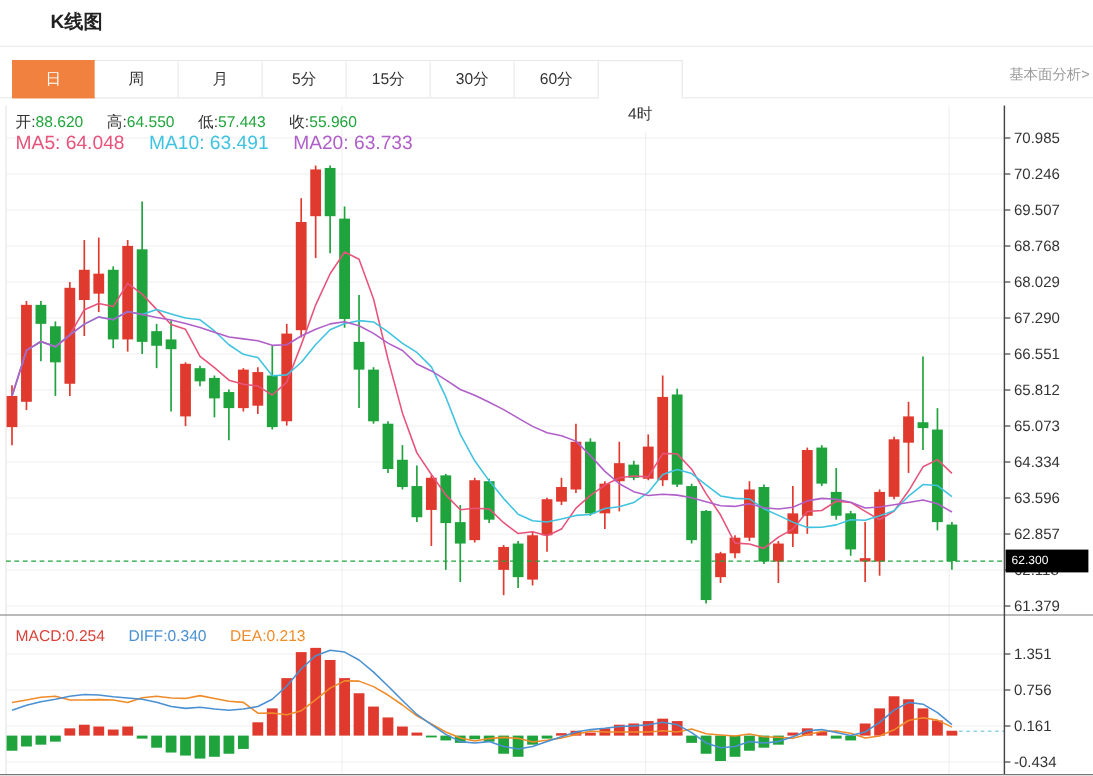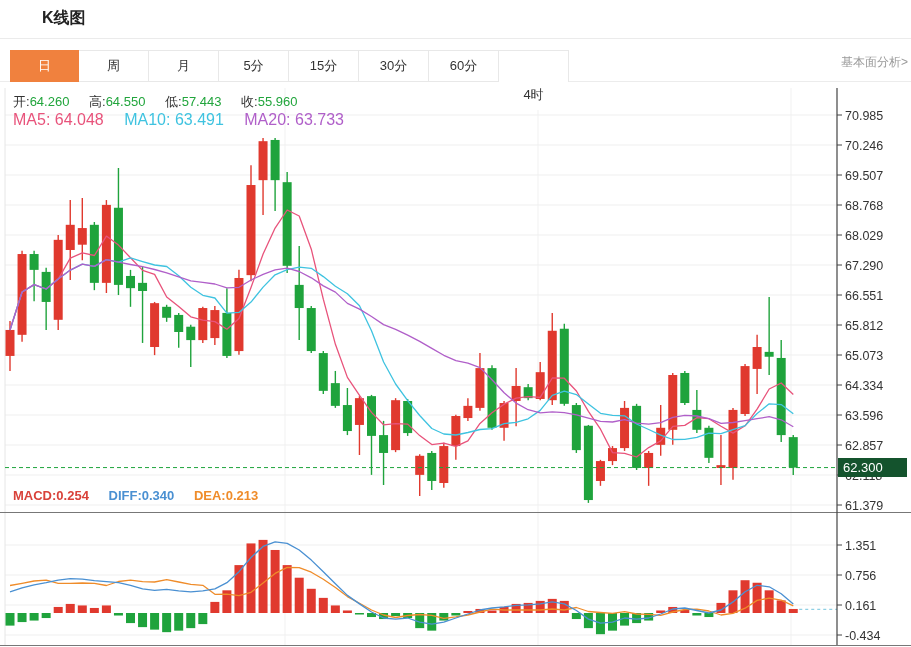--- a/index.html
+++ b/index.html
@@ -17,26 +17,26 @@
   .tab.active{background:#f0813e;color:#fff;margin:-1px 0 -1px -1px;height:32px;line-height:32px;border-right:none;}
   .tabline{position:absolute;left:0;top:81px;width:911px;border-top:1px solid #ececec;z-index:2;}
   svg#chart{position:absolute;left:0;top:0;z-index:1;}
   .ohlc-row{position:absolute;left:13px;top:93px;z-index:3;font-size:13px;white-space:nowrap;}
   .ohlc-row .lb{color:#333;}
   .ohlc-row .vl{color:#21a53c;margin-right:16px;}
   .ma-row{position:absolute;left:13px;top:111px;z-index:3;font-size:16px;white-space:nowrap;}
   .ma-row .m5{color:#e8537b;margin-right:16px;}
   .ma-row .m10{color:#3fc3e0;margin-right:16px;}
   .ma-row .m20{color:#b05fc9;}
-  .macd-row{position:absolute;left:13px;top:488px;z-index:3;font-size:13px;white-space:nowrap;font-weight:bold;}
+  .macd-row{position:absolute;left:13px;top:522px;z-index:3;font-size:13px;white-space:nowrap;}
   .macd-row .mm{color:#d9423a;margin-right:16px;}
   .macd-row .md{color:#4a90d2;margin-right:16px;}
   .macd-row .me{color:#ef8c2a;}
   .price-badge{position:absolute;left:838px;top:458px;width:69px;height:19px;z-index:4;
-      background:#14532d;color:#fff;font-size:13px;line-height:19px;padding-left:5px;box-sizing:border-box;}
+      background:#000000;color:#fff;font-size:10px;line-height:19px;padding-left:5px;box-sizing:border-box;}
 </style>
 </head>
 <body>
 
 <div class="hdr">
   <span class="title">K线图</span>
   <span class="link">基本面分析&gt;</span>
 </div>
 <div class="hdr-divider"></div>
 
@@ -315,21 +315,21 @@
     <rect x="788.75" y="608.9663865546219" width="9" height="4.033613445378137" fill="#e0392e"></rect>
     <path d="M10.0,585.5L22.1,583.3L34.1,581.0L46.2,580.2L58.2,583.3L70.3,583.3L82.3,583.0L94.4,583.3L106.4,585.5L118.5,581.5L130.5,580.2L142.6,581.7L154.6,582.0L166.7,579.7L178.7,582.0L190.8,584.3L202.8,585.3L214.9,594.3L226.9,594.1L239.0,595.6L251.0,592.3L263.1,583.0L275.1,573.4L287.2,567.4L299.2,567.6L311.3,572.2L323.3,579.2L335.4,587.5L347.4,596.6L359.5,603.2L371.5,610.0L383.6,615.0L395.6,617.5L407.7,615.5L419.7,614.5L431.8,615.3L443.8,618.3L455.9,616.8L467.9,615.0L480.0,612.0L492.0,609.2L504.1,610.0L516.1,610.0L528.1,610.0L540.2,610.0L552.3,609.0L564.3,610.0L576.4,607.5L588.4,611.5L600.5,612.5L612.5,613.3L624.6,611.7L636.6,614.0L648.7,614.3L660.7,615.3L672.8,612.0L684.8,609.5L696.9,609.2L708.9,611.0L721.0,615.0L733.0,613.3L745.1,608.2L757.1,600.4L769.2,598.1L781.2,600.1L793.3,605.9" fill="none" stroke="#ef8c2a" stroke-width="1.3" stroke-linejoin="round"></path>
     <path d="M10.0,591.8L22.1,587.8L34.1,584.8L46.2,582.7L58.2,580.2L70.3,578.7L82.3,579.2L94.4,580.7L106.4,581.7L118.5,582.7L130.5,585.3L142.6,588.8L154.6,590.3L166.7,589.3L178.7,590.8L190.8,591.8L202.8,590.8L214.9,588.8L226.9,582.7L239.0,571.7L251.0,557.5L263.1,546.4L275.1,541.9L287.2,543.4L299.2,550.0L311.3,560.1L323.3,571.7L335.4,583.8L347.4,595.4L359.5,603.9L371.5,612.0L383.6,618.0L395.6,619.1L407.7,618.0L419.7,622.1L431.8,624.1L443.8,622.1L455.9,618.0L467.9,614.0L480.0,610.0L492.0,608.0L504.1,606.9L516.1,605.4L528.1,604.9L540.2,603.9L552.3,601.9L564.3,603.9L576.4,610.5L588.4,619.1L600.5,623.1L612.5,622.1L624.6,618.0L636.6,619.1L648.7,618.0L660.7,614.0L672.8,609.0L684.8,608.0L696.9,610.5L708.9,613.0L721.0,610.0L733.0,601.9L745.1,591.8L757.1,585.3L769.2,586.8L781.2,593.8L793.3,603.9" fill="none" stroke="#4a90d2" stroke-width="1.3" stroke-linejoin="round"></path>
     <line x1="799.25" y1="609.3697478991596" x2="837" y2="609.3697478991596" stroke="#8fd0e4" stroke-width="1.3" stroke-dasharray="3,3"></line>
     <line x1="0" y1="512.5" x2="911" y2="512.5" stroke="#777" stroke-width="1"></line>
     <line x1="0" y1="645.5" x2="911" y2="645.5" stroke="#777" stroke-width="1"></line>
     <line x1="837" y1="88" x2="837" y2="645" stroke="#444" stroke-width="1.2"></line>
   </svg>
 
 <div class="ohlc-row">
-  <span class="lb">开:</span><span class="vl">64.260</span>
+  <span class="lb">开:</span><span class="vl">88.620</span>
   <span class="lb">高:</span><span class="vl">64.550</span>
   <span class="lb">低:</span><span class="vl">57.443</span>
   <span class="lb">收:</span><span class="vl">55.960</span>
 </div>
 
 <div class="ma-row">
   <span class="m5"><span>MA5:</span> <span>64.048</span></span>
   <span class="m10"><span>MA10:</span> <span>63.491</span></span>
   <span class="m20"><span>MA20:</span> <span>63.733</span></span>
 </div>

